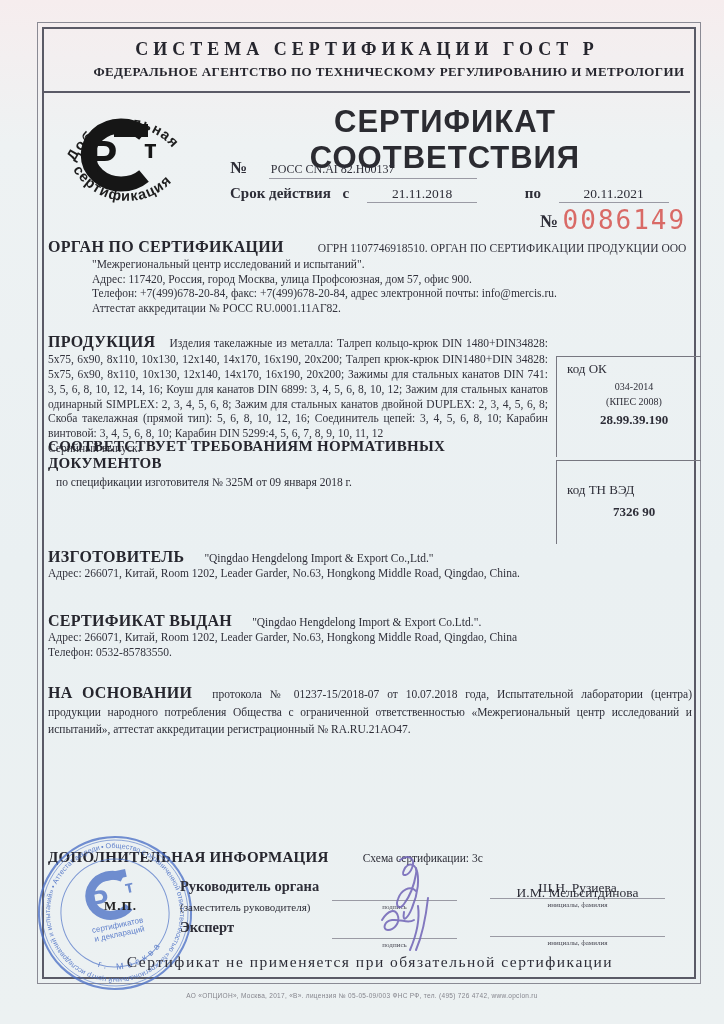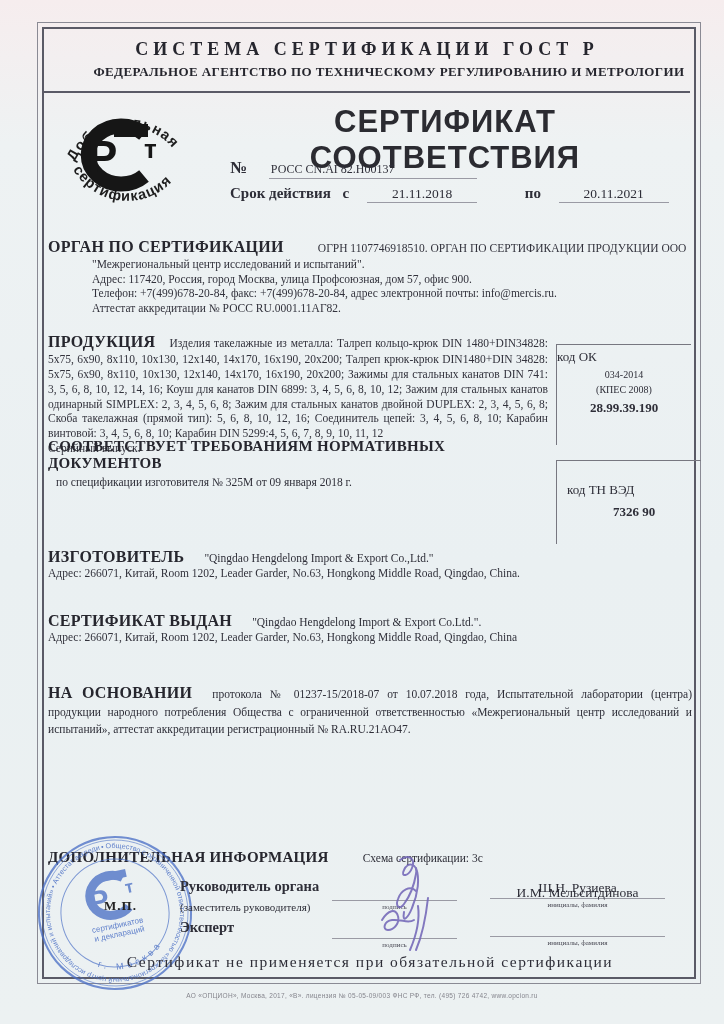--- a/index.html
+++ b/index.html
@@ -22,21 +22,21 @@
   .validity .po{margin-left:30px;}
   .blank-no{position:absolute;left:540px;top:205px;font-size:18px;font-weight:bold;}
   .blank-no .red{font-family:"DejaVu Sans Mono",monospace;font-weight:normal;font-size:26px;letter-spacing:2px;color:#d96a66;vertical-align:-2px;}
   .sec-head{font-weight:bold;font-size:16px;letter-spacing:0.3px;color:#26262e;}
   .body-txt{font-size:11.5px;line-height:1.28;color:#32323c;}
   .organ{position:absolute;left:48px;top:238px;width:640px;}
   .organ .intro{font-size:11.5px;margin-left:30px;}
   .organ .lines{margin-left:44px;margin-top:1px;}
   .production{position:absolute;left:48px;top:332px;width:500px;}
   .production .ptext{text-align:justify;}
-  .okbox{position:absolute;left:556px;top:344px;width:134px;height:96px;border-top:1px solid #777780;border-left:1px solid #777780;padding:4px 0 0 0;}
+  .okbox{position:absolute;left:556px;top:356px;width:134px;height:96px;border-top:1px solid #777780;border-left:1px solid #777780;padding:4px 0 0 10px;}
   .okbox .lbl{font-size:13px;}
   .okbox .c{font-size:10px;text-align:center;margin-top:4px;}
   .okbox .c.big{font-size:13px;font-weight:bold;margin-top:5px;}
   .tnbox{position:absolute;left:556px;top:460px;width:134px;height:62px;border-top:1px solid #777780;border-left:1px solid #777780;padding:21px 0 0 10px;}
   .tnbox .lbl{font-size:13px;}
   .tnbox .c{font-size:13px;font-weight:bold;text-align:center;margin-top:6px;}
   .conforms{position:absolute;left:48px;top:438px;width:500px;}
   .conforms .spec{font-size:11.5px;margin-top:4px;margin-left:8px;}
   .maker{position:absolute;left:48px;top:548px;width:640px;}
   .inline-name{font-size:11.5px;margin-left:16px;}
@@ -101,20 +101,24 @@
   </div>
 
   <div class="validity">
     <span>Срок действия</span>
     <span style="margin-left:8px;">с</span>
     <span class="date">21.11.2018</span>
     <span class="po">по</span>
     <span class="date">20.11.2021</span>
   </div>
 
+  <div class="blank-no">
+    <span>№</span>
+    <span class="red">0086149</span>
+  </div>
 
   <div class="organ">
     <span class="sec-head">ОРГАН ПО СЕРТИФИКАЦИИ</span>
     <span class="intro body-txt">ОГРН 1107746918510. ОРГАН ПО СЕРТИФИКАЦИИ ПРОДУКЦИИ ООО</span>
     <div class="lines body-txt">
       <div>"Межрегиональный центр исследований и испытаний".</div>
       <div>Адрес: 117420, Россия, город Москва, улица Профсоюзная, дом 57, офис 900.</div>
       <div>Телефон: +7(499)678-20-84, факс: +7(499)678-20-84, адрес электронной почты: info@mercis.ru.</div>
       <div>Аттестат аккредитации № РОСС RU.0001.11АГ82.</div>
     </div>
@@ -147,20 +151,21 @@
   <div class="maker">
     <span class="sec-head">ИЗГОТОВИТЕЛЬ</span>
     <span class="inline-name">"Qingdao Hengdelong Import &amp; Export Co.,Ltd."</span>
     <div class="body-txt">Адрес: 266071, Китай, Room 1202, Leader Garder, No.63, Hongkong Middle Road, Qingdao, China.</div>
   </div>
 
   <div class="issued">
     <span class="sec-head">СЕРТИФИКАТ ВЫДАН</span>
     <span class="inline-name">"Qingdao Hengdelong Import &amp; Export Co.Ltd.".</span>
     <div class="body-txt">Адрес: 266071, Китай, Room 1202, Leader Garder, No.63, Hongkong Middle Road, Qingdao, China</div>
+    <div class="body-txt">Телефон: 0532-85783550.</div>
   </div>
 
   <div class="basis">
     <p><span class="sec-head" style="margin-right:20px;">НА ОСНОВАНИИ</span><span class="btxt">протокола № 01237-15/2018-07 от 10.07.2018 года, Испытательной лаборатории (центра) продукции народного потребления Общества с ограниченной ответственностью «Межрегиональный центр исследований и испытаний», аттестат аккредитации регистрационный № RA.RU.21АО47.</span></p>
   </div>
 
   <div class="addinfo">
     <span class="sec-head" style="font-size:15px;">ДОПОЛНИТЕЛЬНАЯ ИНФОРМАЦИЯ</span>
     <span class="scheme">Схема сертификации: 3с</span>
   </div>

